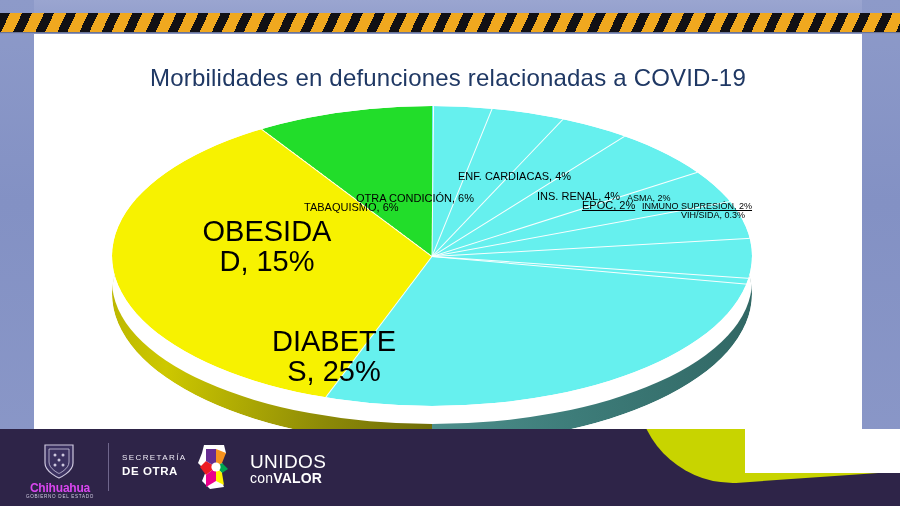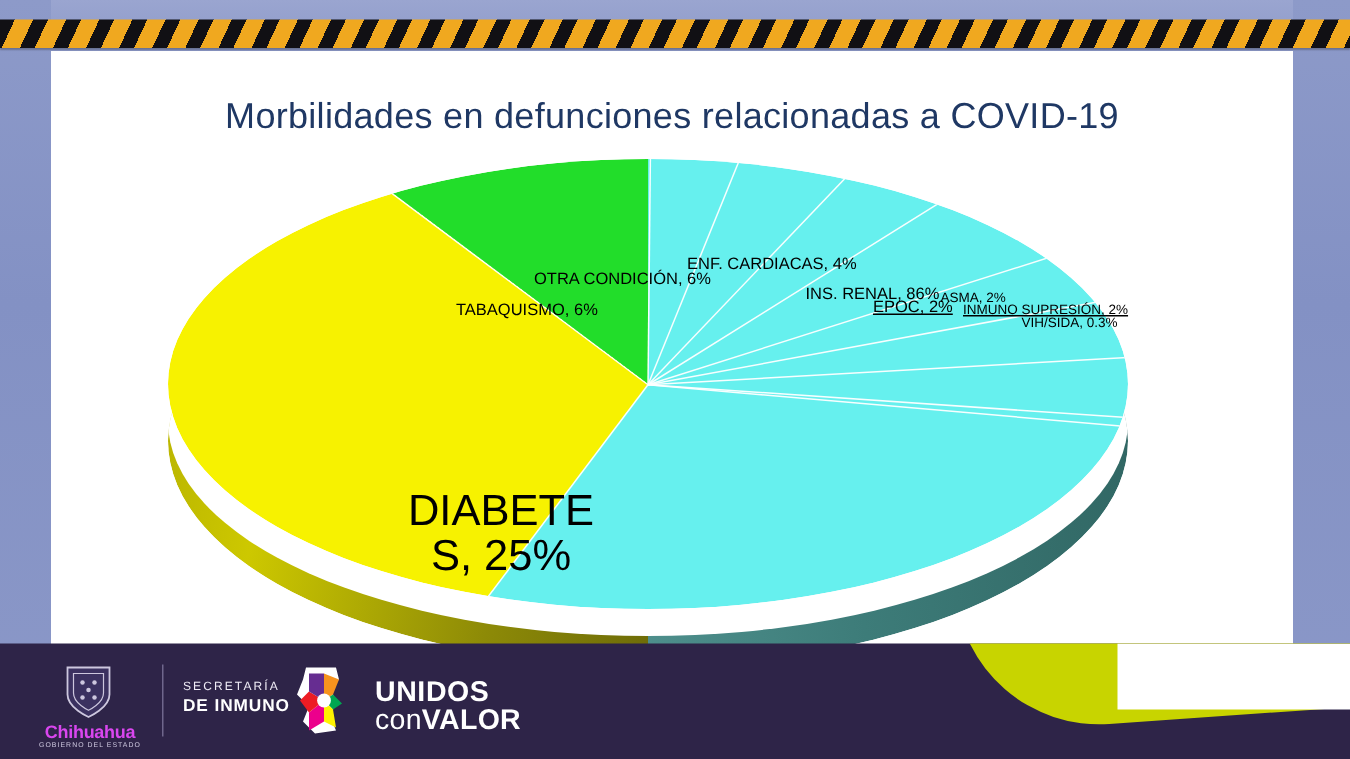--- a/index.html
+++ b/index.html
@@ -106,21 +106,21 @@
   #lbl-obesidad{left:148px;top:120px;width:170px;}
 
   
   .lbl-sm{
     position:absolute;color:#000;font-size:11px;white-space:nowrap;
   }
   .lbl-xs{
     position:absolute;color:#000;font-size:9px;white-space:nowrap;
   }
   #lbl-tabaquismo{left:270px;top:105px;}
-  #lbl-otra{left:322px;top:84px;}
+  #lbl-otra{left:322px;top:96px;}
   #lbl-cardiacas{left:424px;top:74px;}
   #lbl-insrenal{left:503px;top:94px;}
   #lbl-epoc{left:548px;top:103px;text-decoration:underline;}
   #lbl-asma{left:593px;top:97px;}
   #lbl-inmuno{left:608px;top:105px;text-decoration:underline;}
   #lbl-vih{left:647px;top:114px;}
 
   
   .fuente{
     position:absolute;right:14px;bottom:8px;
@@ -165,23 +165,23 @@
   }
   .sec-2{
     position:absolute;left:122px;top:36px;color:#fff;
     font-size:11.5px;font-weight:bold;letter-spacing:.6px;
   }
 
   
   .uv-map{position:absolute;left:190px;top:14px;width:52px;height:50px;}
   .uv-1{
     position:absolute;left:250px;top:22px;color:#fff;
-    font-size:19px;font-weight:bold;letter-spacing:.4px;text-align:right;
-  }
-  .uv-2{position:absolute;left:250px;top:41px;font-size:19px;letter-spacing:.2px;}
+    font-size:19px;font-weight:normal;letter-spacing:.4px;text-align:right;
+  }
+  .uv-2{position:absolute;left:250px;top:41px;font-size:14px;letter-spacing:.2px;}
   .uv-2 .thin{color:#fff;font-weight:normal;}
   .uv-2 .bold{color:#fff;font-weight:bold;}
 </style>
 </head>
 <body>
 
 <div class="slide">
 
   <div class="bg-top"></div>
   <div class="bg-left"></div>
@@ -214,25 +214,27 @@
               <div class="sep" style="transform: rotate(342.388deg) scaleY(1);"></div>
               <div class="sep" style="transform: rotate(349.566deg) scaleY(1);"></div>
               <div class="sep" style="transform: rotate(356.745deg) scaleY(1);"></div>
               <div class="sep" style="transform: rotate(363.923deg) scaleY(1);"></div>
             </div>
         </div>
       </div>
 
       <div class="lbl-big" id="lbl-diabetes">DIABETE
 S, 25%</div>
+      <div class="lbl-big" id="lbl-obesidad">OBESIDA
+D, 15%</div>
 
       <div class="lbl-sm" id="lbl-tabaquismo">TABAQUISMO, 6%</div>
       <div class="lbl-sm" id="lbl-otra">OTRA CONDICIÓN, 6%</div>
       <div class="lbl-sm" id="lbl-cardiacas">ENF. CARDIACAS, 4%</div>
-      <div class="lbl-sm" id="lbl-insrenal">INS. RENAL, 86%</div>
+      <div class="lbl-sm" id="lbl-insrenal">INS. RENAL, 4%</div>
       <div class="lbl-sm" id="lbl-epoc">EPOC, 2%</div>
       <div class="lbl-xs" id="lbl-asma">ASMA, 2%</div>
       <div class="lbl-xs" id="lbl-inmuno">INMUNO SUPRESIÓN, 2%</div>
       <div class="lbl-xs" id="lbl-vih">VIH/SIDA, 0.3%</div>
     </div>
 
     <div class="fuente">FUENTE:  Estadística estatal.</div>
   </div>
 
   <div class="footer">
@@ -250,21 +252,21 @@
           <circle cx="11" cy="22" r="1.5" fill="#cdc7de"></circle>
           <circle cx="19" cy="22" r="1.5" fill="#cdc7de"></circle>
         </svg>
       </div>
       <div class="chihuahua-word">Chihuahua</div>
       <div class="chihuahua-sub">GOBIERNO DEL ESTADO</div>
 
       <div class="divider"></div>
 
       <div class="sec-1">SECRETARÍA</div>
-      <div class="sec-2">DE INMUNO</div>
+      <div class="sec-2">DE OTRA</div>
 
       <div class="uv-map">
         <svg width="52" height="50" viewBox="0 0 52 50">
           <g>
             <path d="M14 2 L34 2 L36 10 L30 16 L34 24 L30 34 L34 44 L20 46 L12 38 L16 28 L8 20 L12 10 Z" fill="#ffffff"></path>
             <g>
               <path d="M26 24 L26 6 L36 10 L32 20 Z" fill="#f7931e"></path>
               <path d="M26 24 L32 20 L38 26 L32 30 Z" fill="#00a651"></path>
               <path d="M26 24 L32 30 L34 42 L26 38 Z" fill="#fff200"></path>
               <path d="M26 24 L26 38 L16 44 L16 32 Z" fill="#ec008c"></path>

